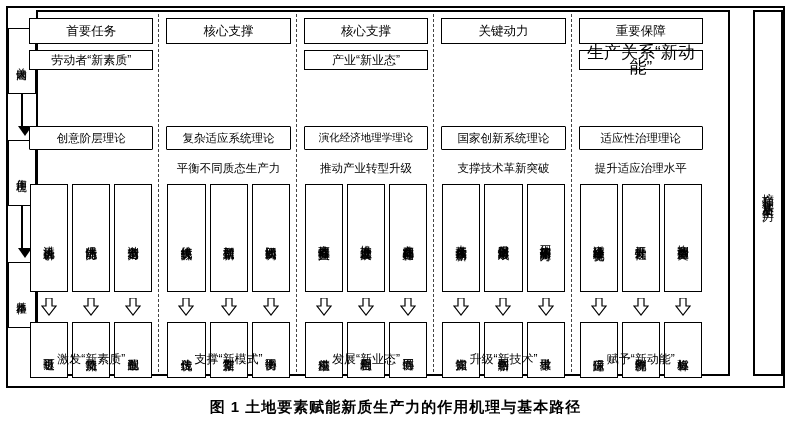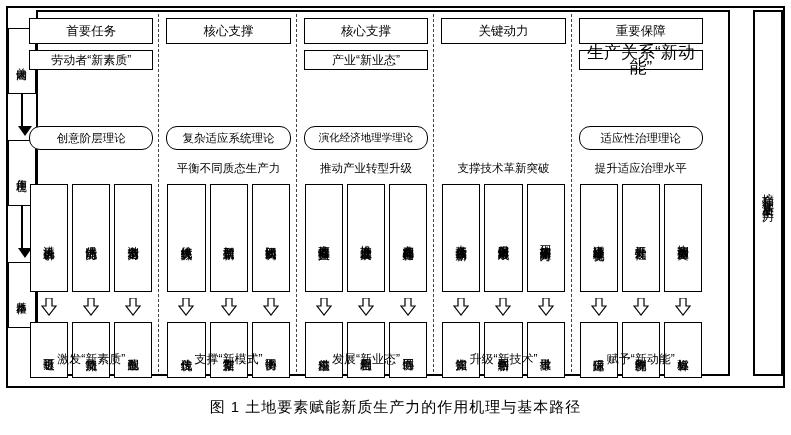--- a/index.html
+++ b/index.html
@@ -76,21 +76,21 @@
   .col:last-child{border-right:none;}
 
   .cell{
     position:absolute;left:5px;right:5px;
     border:1.5px solid #000;box-sizing:border-box;background:#fff;
     display:flex;align-items:center;justify-content:center;
     text-align:center;
   }
   .r1{top:4px;height:26px;font-size:12.5px;}
   .r2{top:36px;height:20px;font-size:12px;line-height:15px;padding:0 2px;}
-  .r3{top:112px;height:24px;font-size:11.5px;border-radius:11px;}
+  .r3{top:112px;height:24px;font-size:11.5px;border-radius:1px;}
   .r4{top:143px;height:22px;font-size:11.5px;border:none;background:transparent;}
 
   
   .triplet{
     position:absolute;left:4px;right:4px;top:170px;height:108px;
     display:flex;justify-content:space-between;
   }
   .tbox{
     flex:1;margin:0 2px;
     border:1.5px solid #000;box-sizing:border-box;background:#fff;
@@ -120,21 +120,21 @@
   }
   .arrow-cell{flex:1;margin:0 2px;display:flex;align-items:center;justify-content:center;}
   .foot{
     position:absolute;left:4px;right:4px;bottom:2px;height:22px;
     display:flex;align-items:center;justify-content:center;
     font-size:12px;
   }
 
   .caption{
     position:absolute;left:0;top:398px;width:791px;
-    text-align:center;font-size:15px;font-weight:normal;
+    text-align:center;font-size:15px;font-weight:bold;
     letter-spacing:1px;
   }
 </style>
 </head>
 <body>
 
 <div class="canvas">
 
   <div class="outer"></div>
   <div class="inner-frame"></div>
@@ -259,20 +259,21 @@
       <div class="triplet2">
         <div class="tbox2">精准供应</div>
         <div class="tbox2">融合利用</div>
         <div class="tbox2">五链协同</div>
       </div>
       <div class="foot">发展“新业态”</div>
     </div>
 
     <div class="col">
       <div class="cell r1">关键动力</div>
+      <div class="cell r3">国家创新系统理论</div>
       <div class="cell r4">支撑技术革新突破</div>
       <div class="triplet">
         <div class="tbox">支持多主体技术创新</div>
         <div class="tbox">促进创新网络形成</div>
         <div class="tbox">纠正技术创新应用方向</div>
       </div>
       <div class="arrows">
         <div class="arrow-cell">
             <svg width="16" height="18" viewBox="0 0 16 18">
               <polygon points="5,0 11,0 11,8 15,8 8,17 1,8 5,8" fill="#fff" stroke="#000" stroke-width="1.2"></polygon>

